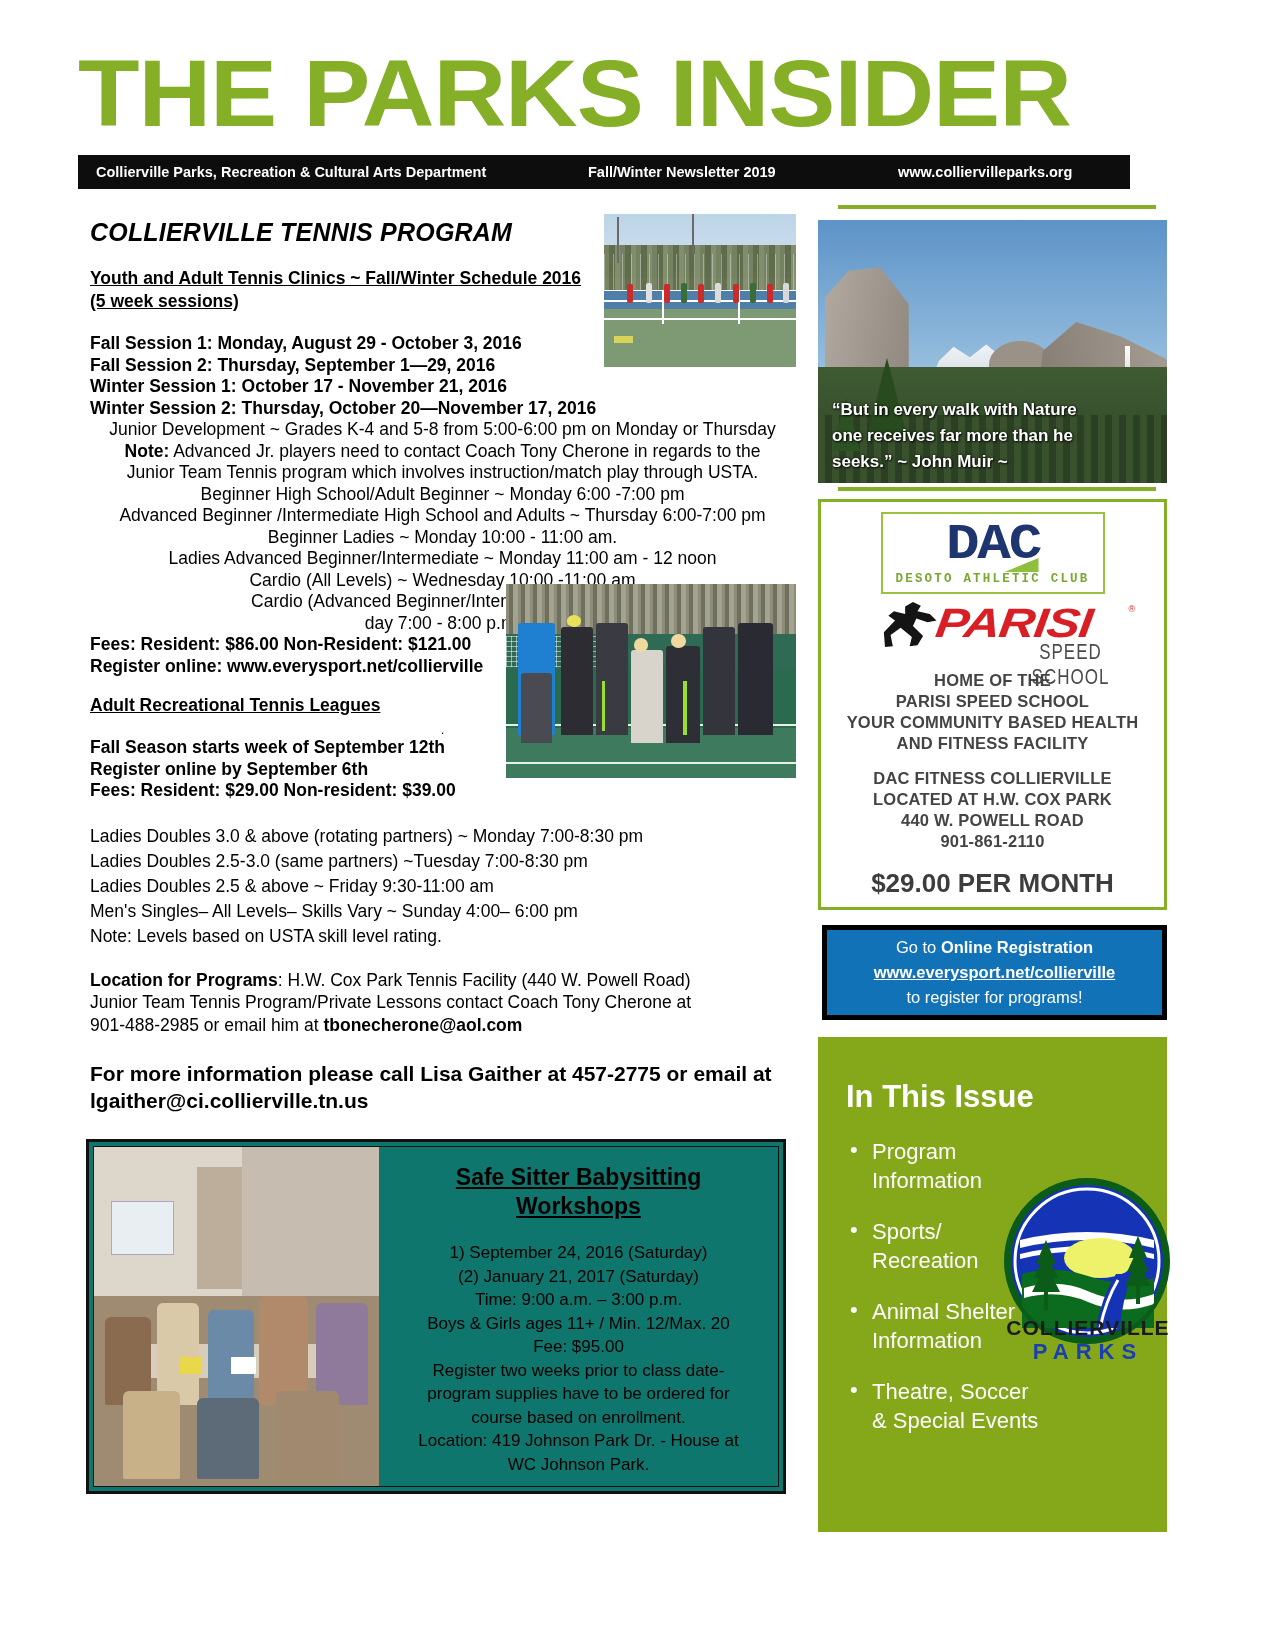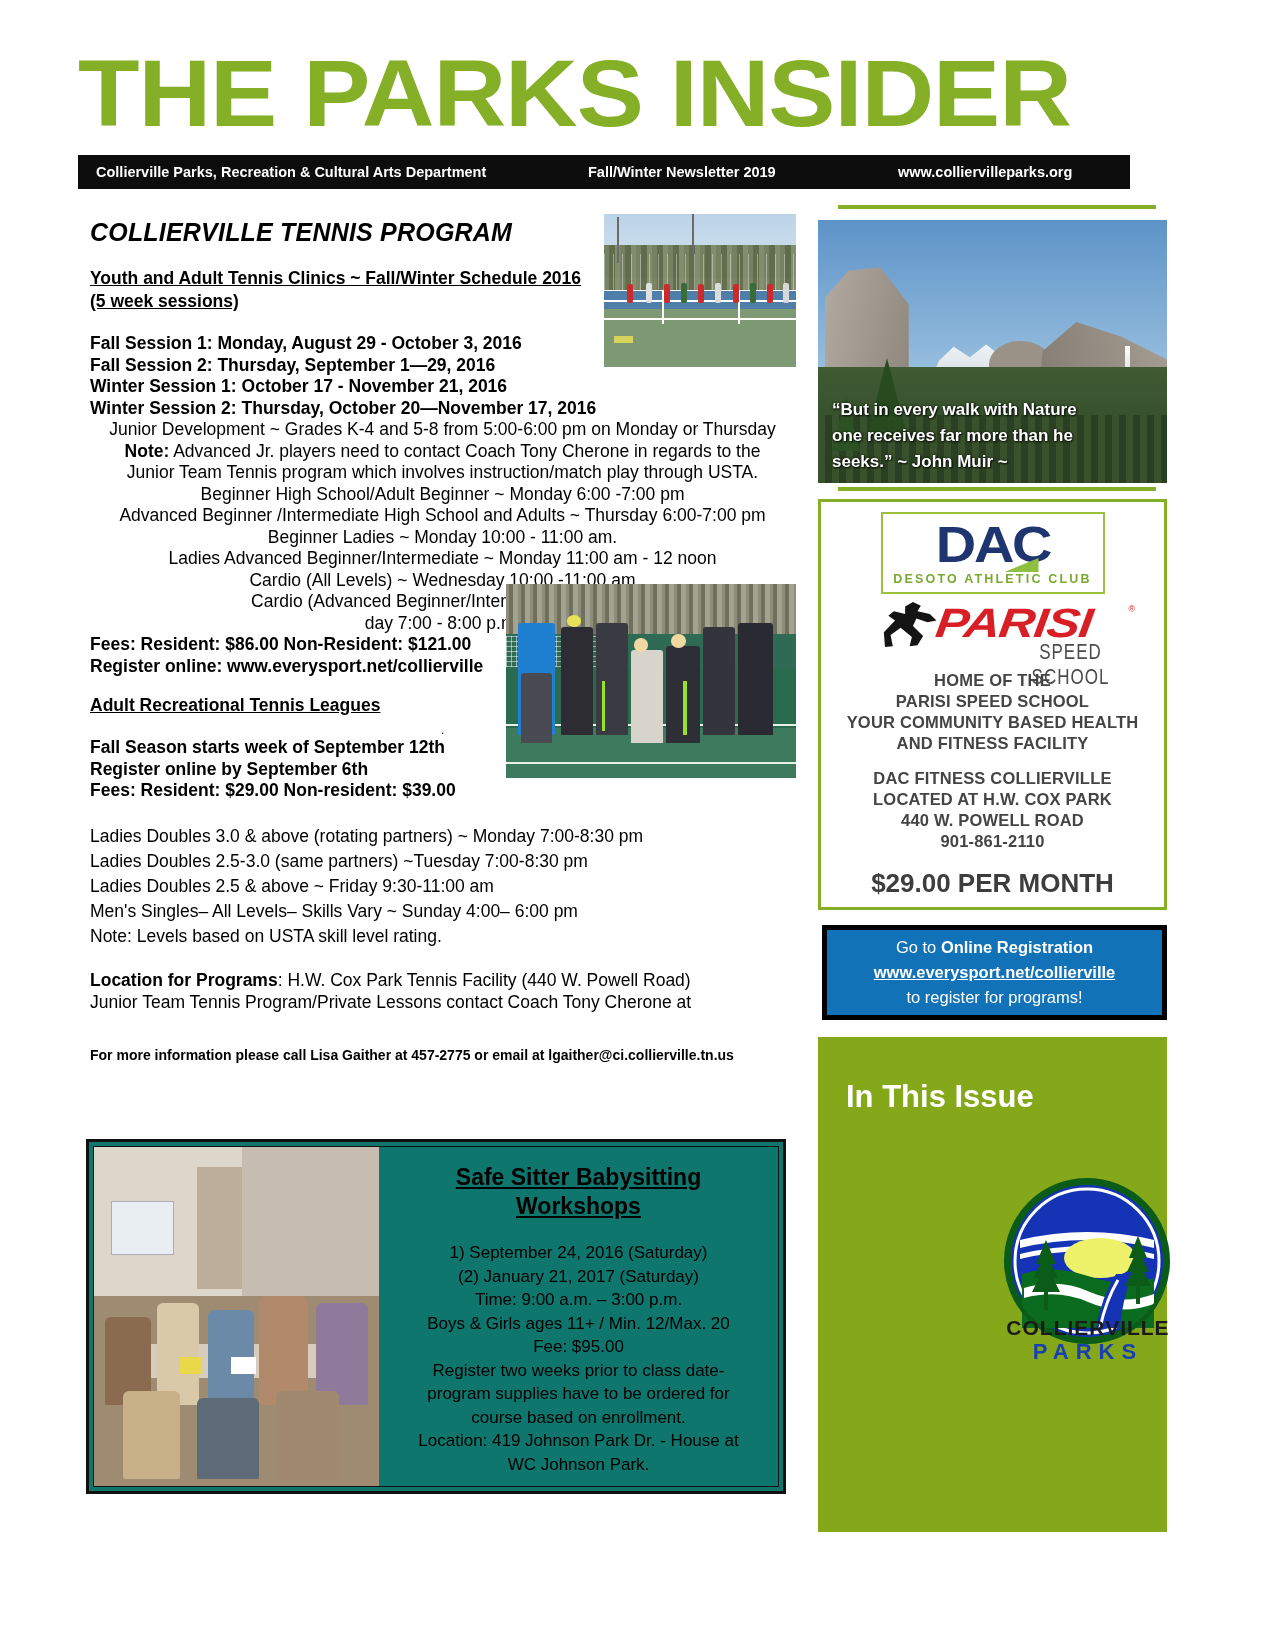--- a/index.html
+++ b/index.html
@@ -72,23 +72,23 @@
     font-size: 17.5px;
     line-height: 25px;
   }
   .loc-block {
     margin-top: 20px;
     font-size: 17.5px;
     line-height: 22.5px;
   }
   .moreinfo {
     margin-top: 24px;
-    font-size: 14px;
+    font-size: 21px;
     font-weight: bold;
-    line-height: 34px;
+    line-height: 27px;
   }
 
   
   .photo-tennis-top {
     position: absolute;
     left: 604px; top: 214px; width: 192px; height: 153px;
     overflow: hidden;
   }
   .photo-team {
     position: absolute;
@@ -189,21 +189,21 @@
     position: absolute;
     left: 818px; top: 499px; width: 349px; height: 411px;
     border: 3px solid #84af26;
     background: #ffffff;
     text-align: center;
     padding-top: 10px;
   }
   .dac-logo {
     width: 224px; height: 82px; margin: 0 auto 6px auto;
     border: 2px solid #9ac23f; position: relative;
-    display: flex; flex-direction: column; justify-content: center;
+    display: flex; flex-direction: column; justify-content: center; font-family: Liberation Mono, monospace;
   }
   .dac-word {
     font-size: 50px; font-weight: bold; color: #1f3570;
     letter-spacing: -2px; line-height: 50px;
     transform: scaleX(1.12); transform-origin: center;
   }
   .dac-swoosh {
     position: absolute; left: 122px; top: 44px; width: 34px; height: 14px;
     background: #8fbf3f; clip-path: polygon(0 100%, 100% 0, 100% 100%);
   }
@@ -338,20 +338,23 @@
     <div>Ladies Doubles 2.5 &amp; above ~  Friday 9:30-11:00 am</div>
     <div>Men's Singles– All Levels– Skills Vary ~ Sunday 4:00– 6:00 pm</div>
     <div>Note: Levels based on USTA skill level rating.</div>
   </div>
 
   <div class="loc-block">
     <div>
       <span style="font-weight:bold;">Location for Programs</span><span>: H.W. Cox Park Tennis Facility (440 W. Powell Road)</span>
     </div>
     <div>Junior Team Tennis Program/Private Lessons contact Coach Tony Cherone at</div>
+    <div>
+      <span>901-488-2985 or email him at </span><span style="font-weight:bold;">tbonecherone@aol.com</span>
+    </div>
   </div>
 
   <div class="moreinfo">For more information please call Lisa Gaither at 457-2775 or email at lgaither@ci.collierville.tn.us</div>
 </div>
 
 <div class="photo-tennis-top">
   <div class="court-sky"></div>
   <div class="court-trees"></div>
   <div class="court-fence"></div>
   <div class="court-blue"></div>
@@ -495,20 +498,26 @@
     <div>
       <span>Go to </span><span class="b">Online Registration</span>
     </div>
     <div class="reg-link">www.everysport.net/collierville</div>
     <div>to register for programs!</div>
   </div>
 </div>
 
 <div class="issue-box">
   <div class="issue-title">In This Issue</div>
+  <ul class="issue-list">
+    <li>Program Information</li>
+    <li>Sports/ Recreation</li>
+    <li>Animal Shelter Information</li>
+    <li>Theatre, Soccer &amp; Special Events</li>
+  </ul>
 </div>
 
 <div class="cp-logo">
   <svg viewBox="0 0 166 166" width="166" height="166">
     <circle cx="83" cy="83" r="81" fill="#0b5c18"></circle>
     <circle cx="83" cy="83" r="76" fill="#1433b5"></circle>
     <circle cx="83" cy="83" r="72" fill="none" stroke="#ffffff" stroke-width="3"></circle>
     <circle cx="83" cy="83" r="67" fill="#1433b5"></circle>
     <path d="M16 62 Q83 46 150 62 L150 70 Q83 54 16 70 Z" fill="#ffffff"></path>
     <path d="M16 76 Q83 60 150 76 L150 81 Q83 65 16 81 Z" fill="#ffffff"></path>

